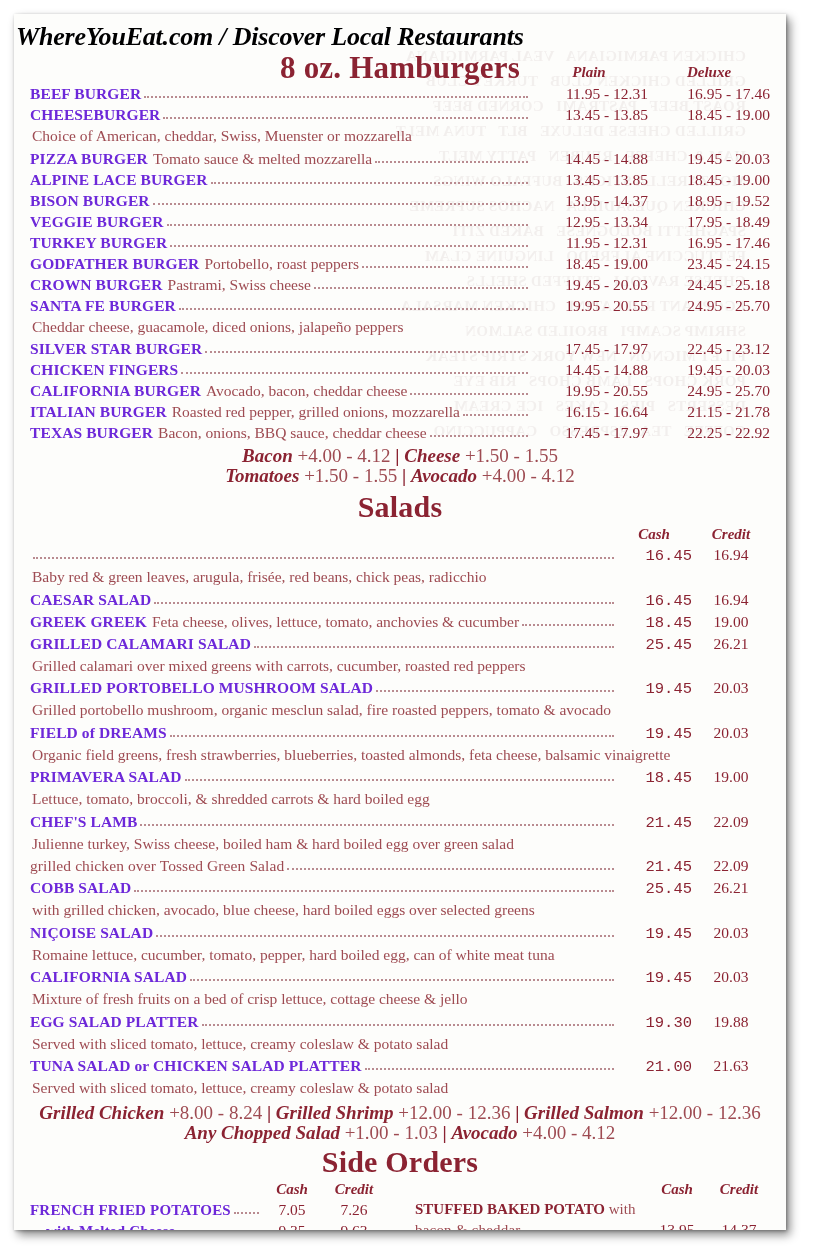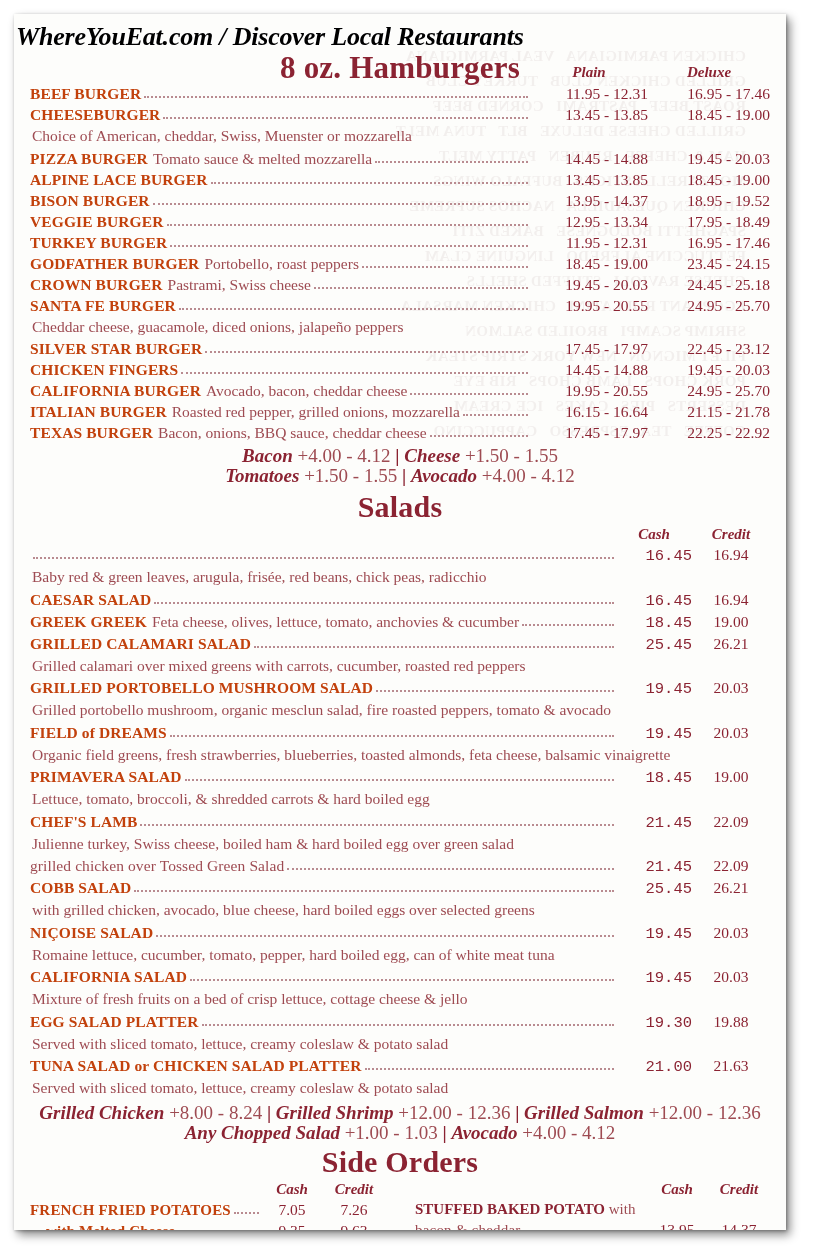--- a/index.html
+++ b/index.html
@@ -92,21 +92,21 @@
     display: flex;
     align-items: baseline;
     font-size: 15.5px;
     line-height: 20px;
     color: #8b2332;
     white-space: nowrap;
     padding: 1px 0 0;
   }
   .row .nm {
     font-weight: bold;
-    color: #c2410c;
+    color: #6d28d9;
     letter-spacing: .1px;
     flex: 0 0 auto;
   }
   .row .desc {
     font-weight: normal;
     color: #9e4b52;
     margin-left: 5px;
     flex: 0 0 auto;
   }
   .row .lead {

